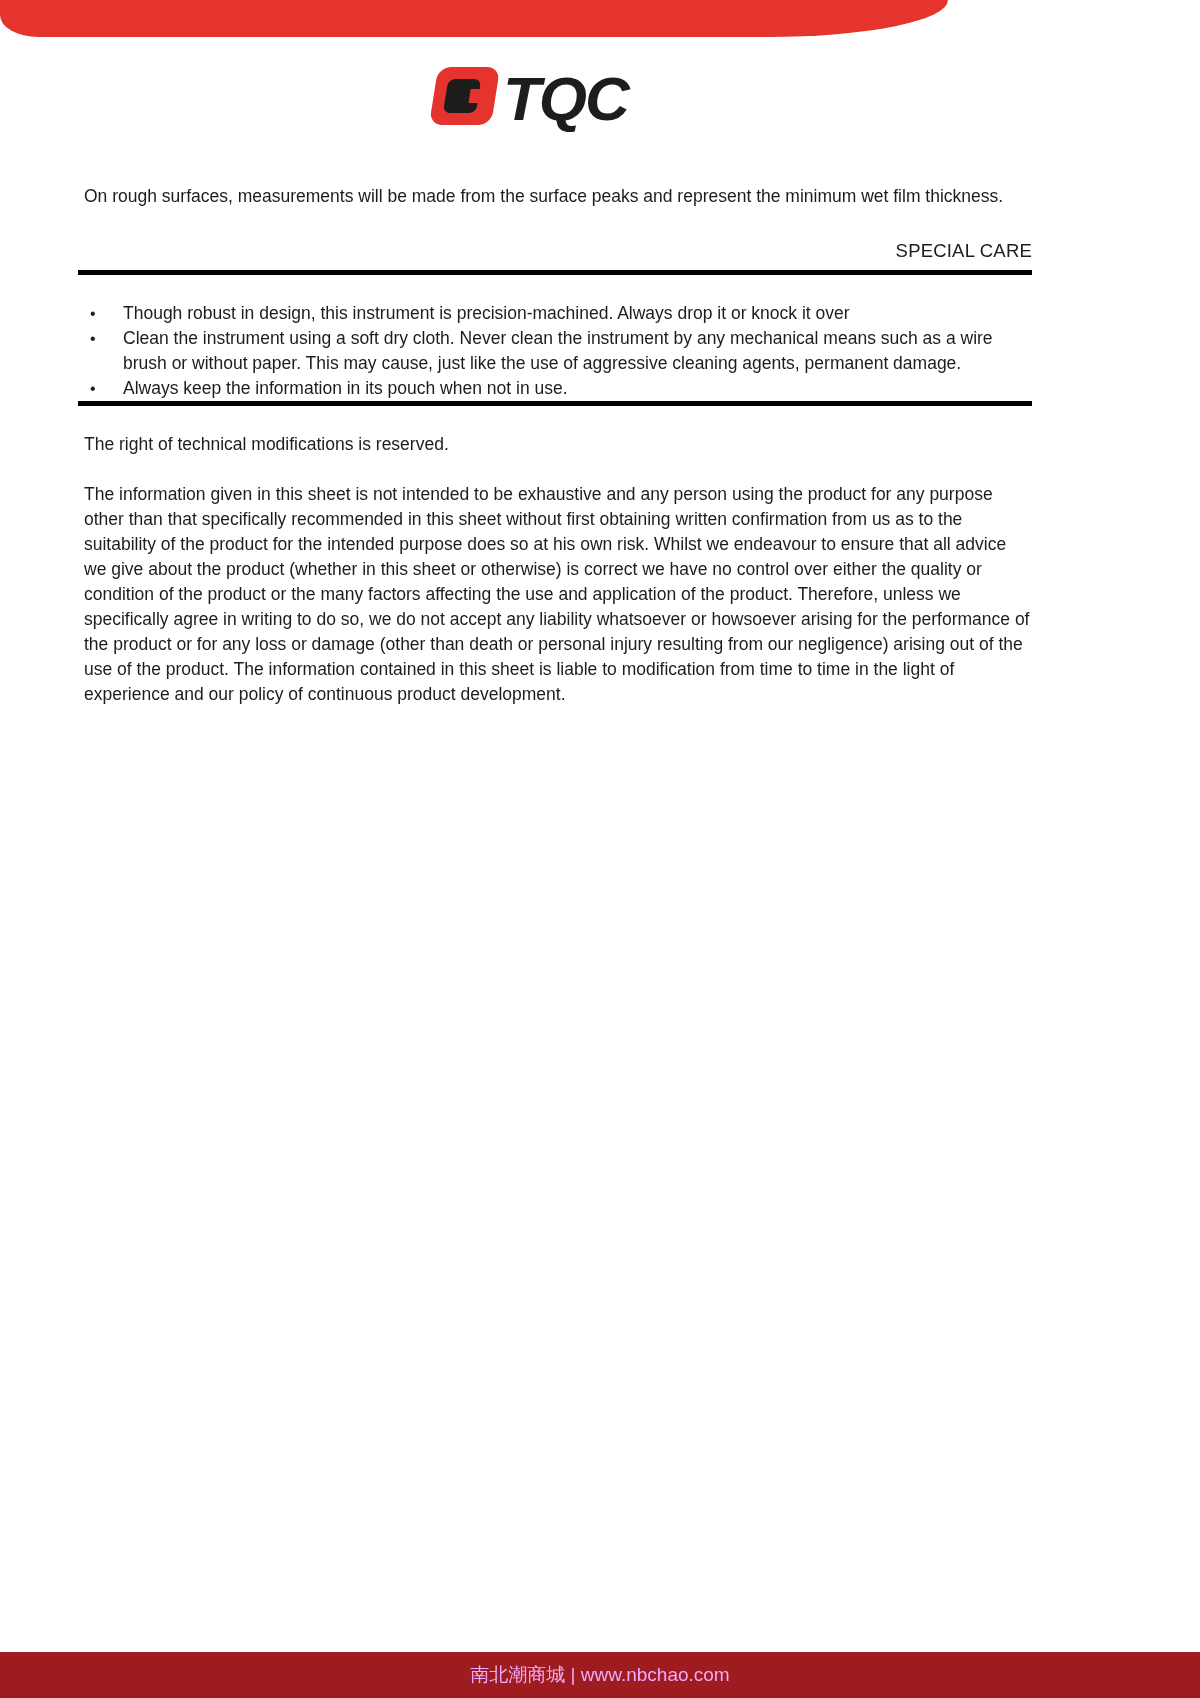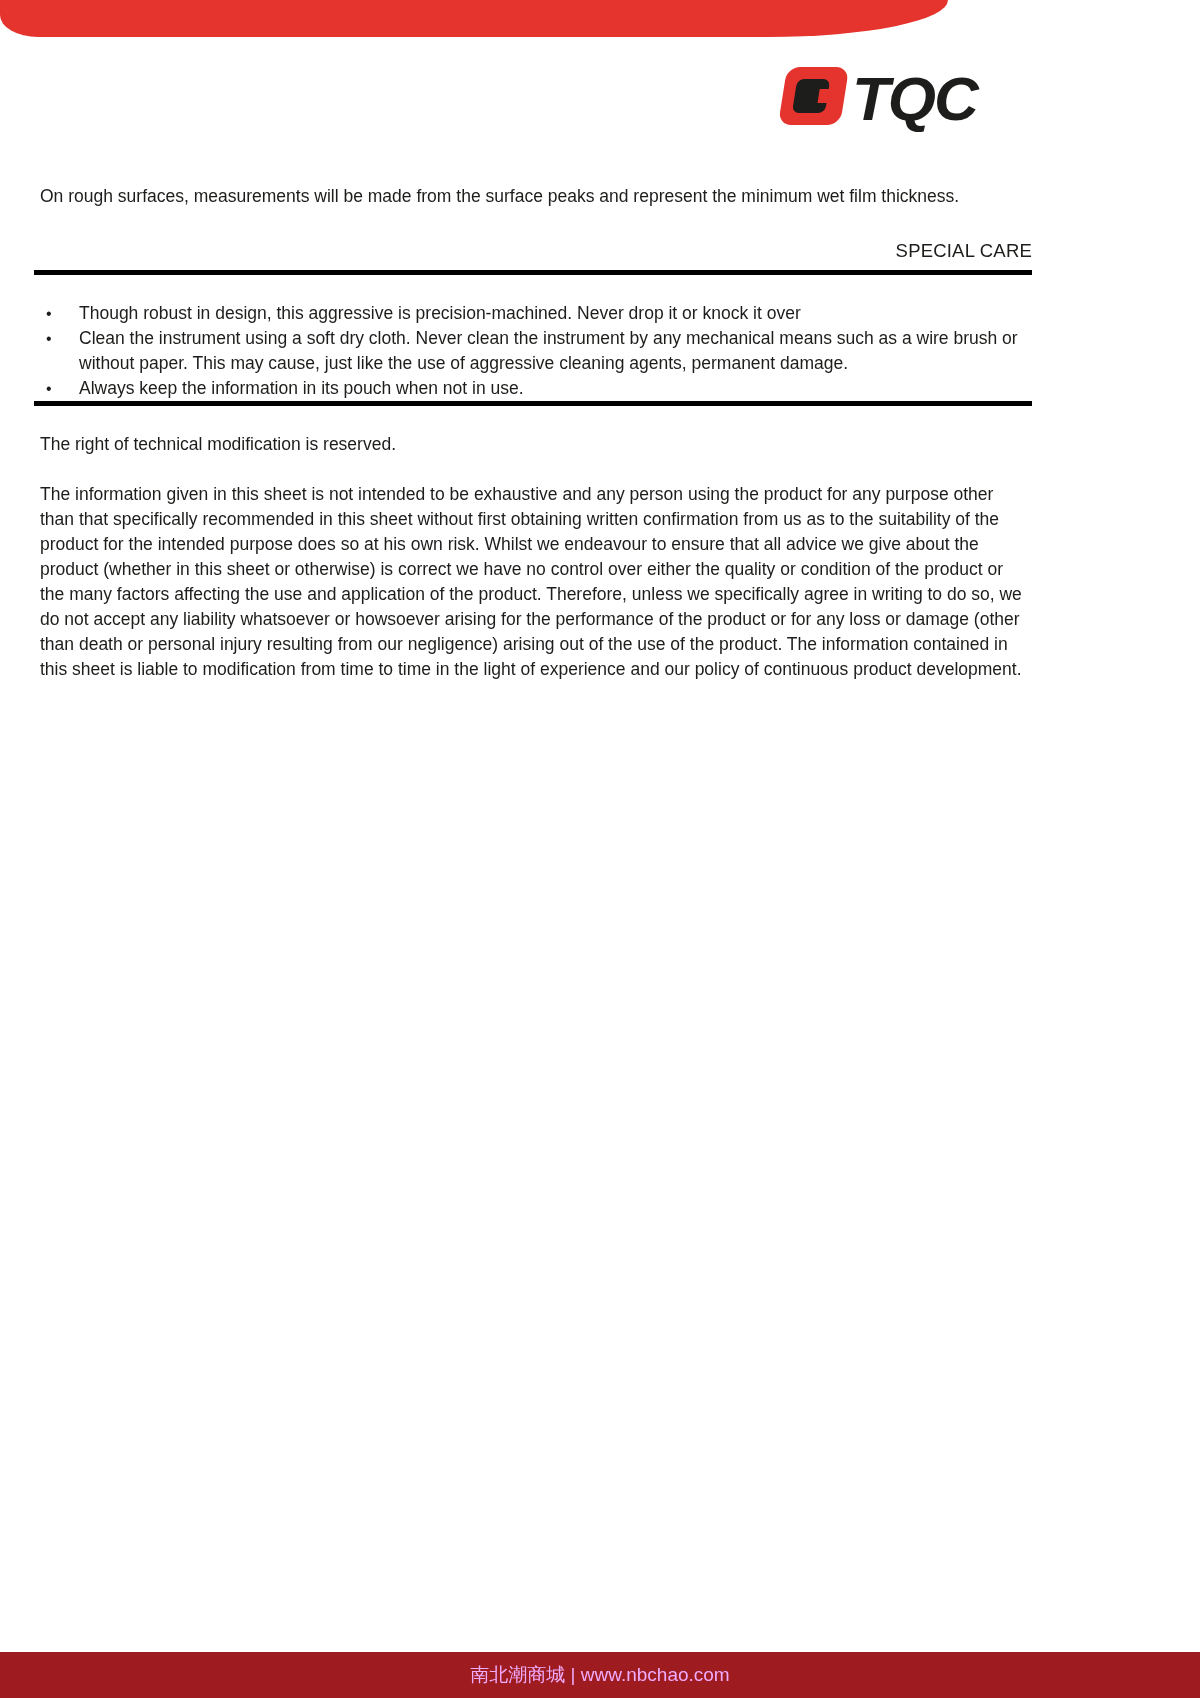--- a/index.html
+++ b/index.html
@@ -21,38 +21,38 @@
     width: 948px;
     height: 37px;
     background: #e5332d;
     border-bottom-right-radius: 180px 37px;
     border-bottom-left-radius: 38px 22px;
   }
   
   .header {
     position: relative;
     display: flex;
-    justify-content: flex-end;
+    justify-content: center;
     align-items: flex-start;
     padding: 62px 168px 0 74px;
   }
   .logo svg { display: block; }
   .tagline-block { margin-top: 14px; width: 190px; }
   .tagline {
     font-size: 21px;
     font-weight: bold;
     font-style: italic;
     letter-spacing: -0.2px;
     white-space: nowrap;
     color: #1d1d1b;
   }
   .tagline-swoosh { display: block; margin-top: 3px; margin-left: 4px; }
   
   .content {
-    padding: 52px 168px 0 40px;
+    padding: 52px 168px 0 84px;
     font-size: 17.5px;
     line-height: 25px;
   }
   .content p { margin: 0; }
   .para-gap { margin-bottom: 25px !important; }
   h2.section-heading {
     font-size: 18.5px;
     font-weight: normal;
     margin: 29px 0 7px 0;
     letter-spacing: 0.2px;
@@ -114,33 +114,33 @@
 
   <main class="content">
 
     <p>On rough surfaces, measurements will be made from the surface peaks and represent the minimum wet film thickness.</p>
 
     <h2 class="section-heading">SPECIAL CARE</h2>
     <div class="section-rule"></div>
 
     <ul class="bullet-list">
       <li>
-        <span>Though robust in design, this aggressive is precision-machined. Never drop it or knock it over</span>
+        <span>Though robust in design, this instrument is precision-machined. Always drop it or knock it over</span>
       </li>
       <li>
         <span>Clean the instrument using a soft dry cloth. Never clean the instrument by any mechanical means such as a wire brush or without paper. This may cause, just like the use of aggressive cleaning agents, permanent damage.</span>
       </li>
       <li>
         <span>Always keep the information in its pouch when not in use.</span>
       </li>
     </ul>
 
     <div class="section-rule"></div>
 
-    <p class="para-gap">The right of technical modification is reserved.</p>
+    <p class="para-gap">The right of technical modifications is reserved.</p>
     <p>The information given in this sheet is not intended to be exhaustive and any person using the product for any purpose other than that specifically recommended in this sheet without first obtaining written confirmation from us as to the suitability of the product for the intended purpose does so at his own risk.  Whilst we endeavour to ensure that all advice we give about the product (whether in this sheet or otherwise) is correct we have no control over either the quality or condition of the product or the many factors affecting the use and application of the product. Therefore, unless we specifically agree in writing to do so, we do not accept any liability whatsoever or howsoever arising for the performance of the product or for any loss or damage (other than death or personal injury resulting from our negligence) arising out of the use of the product. The information contained in this sheet is liable to modification from time to time in the light of experience and our policy of continuous product development.</p>
 
   </main>
 
   <footer class="footer">
     <span>南北潮商城 | www.nbchao.com</span>
   </footer>
 
 </div>
 

